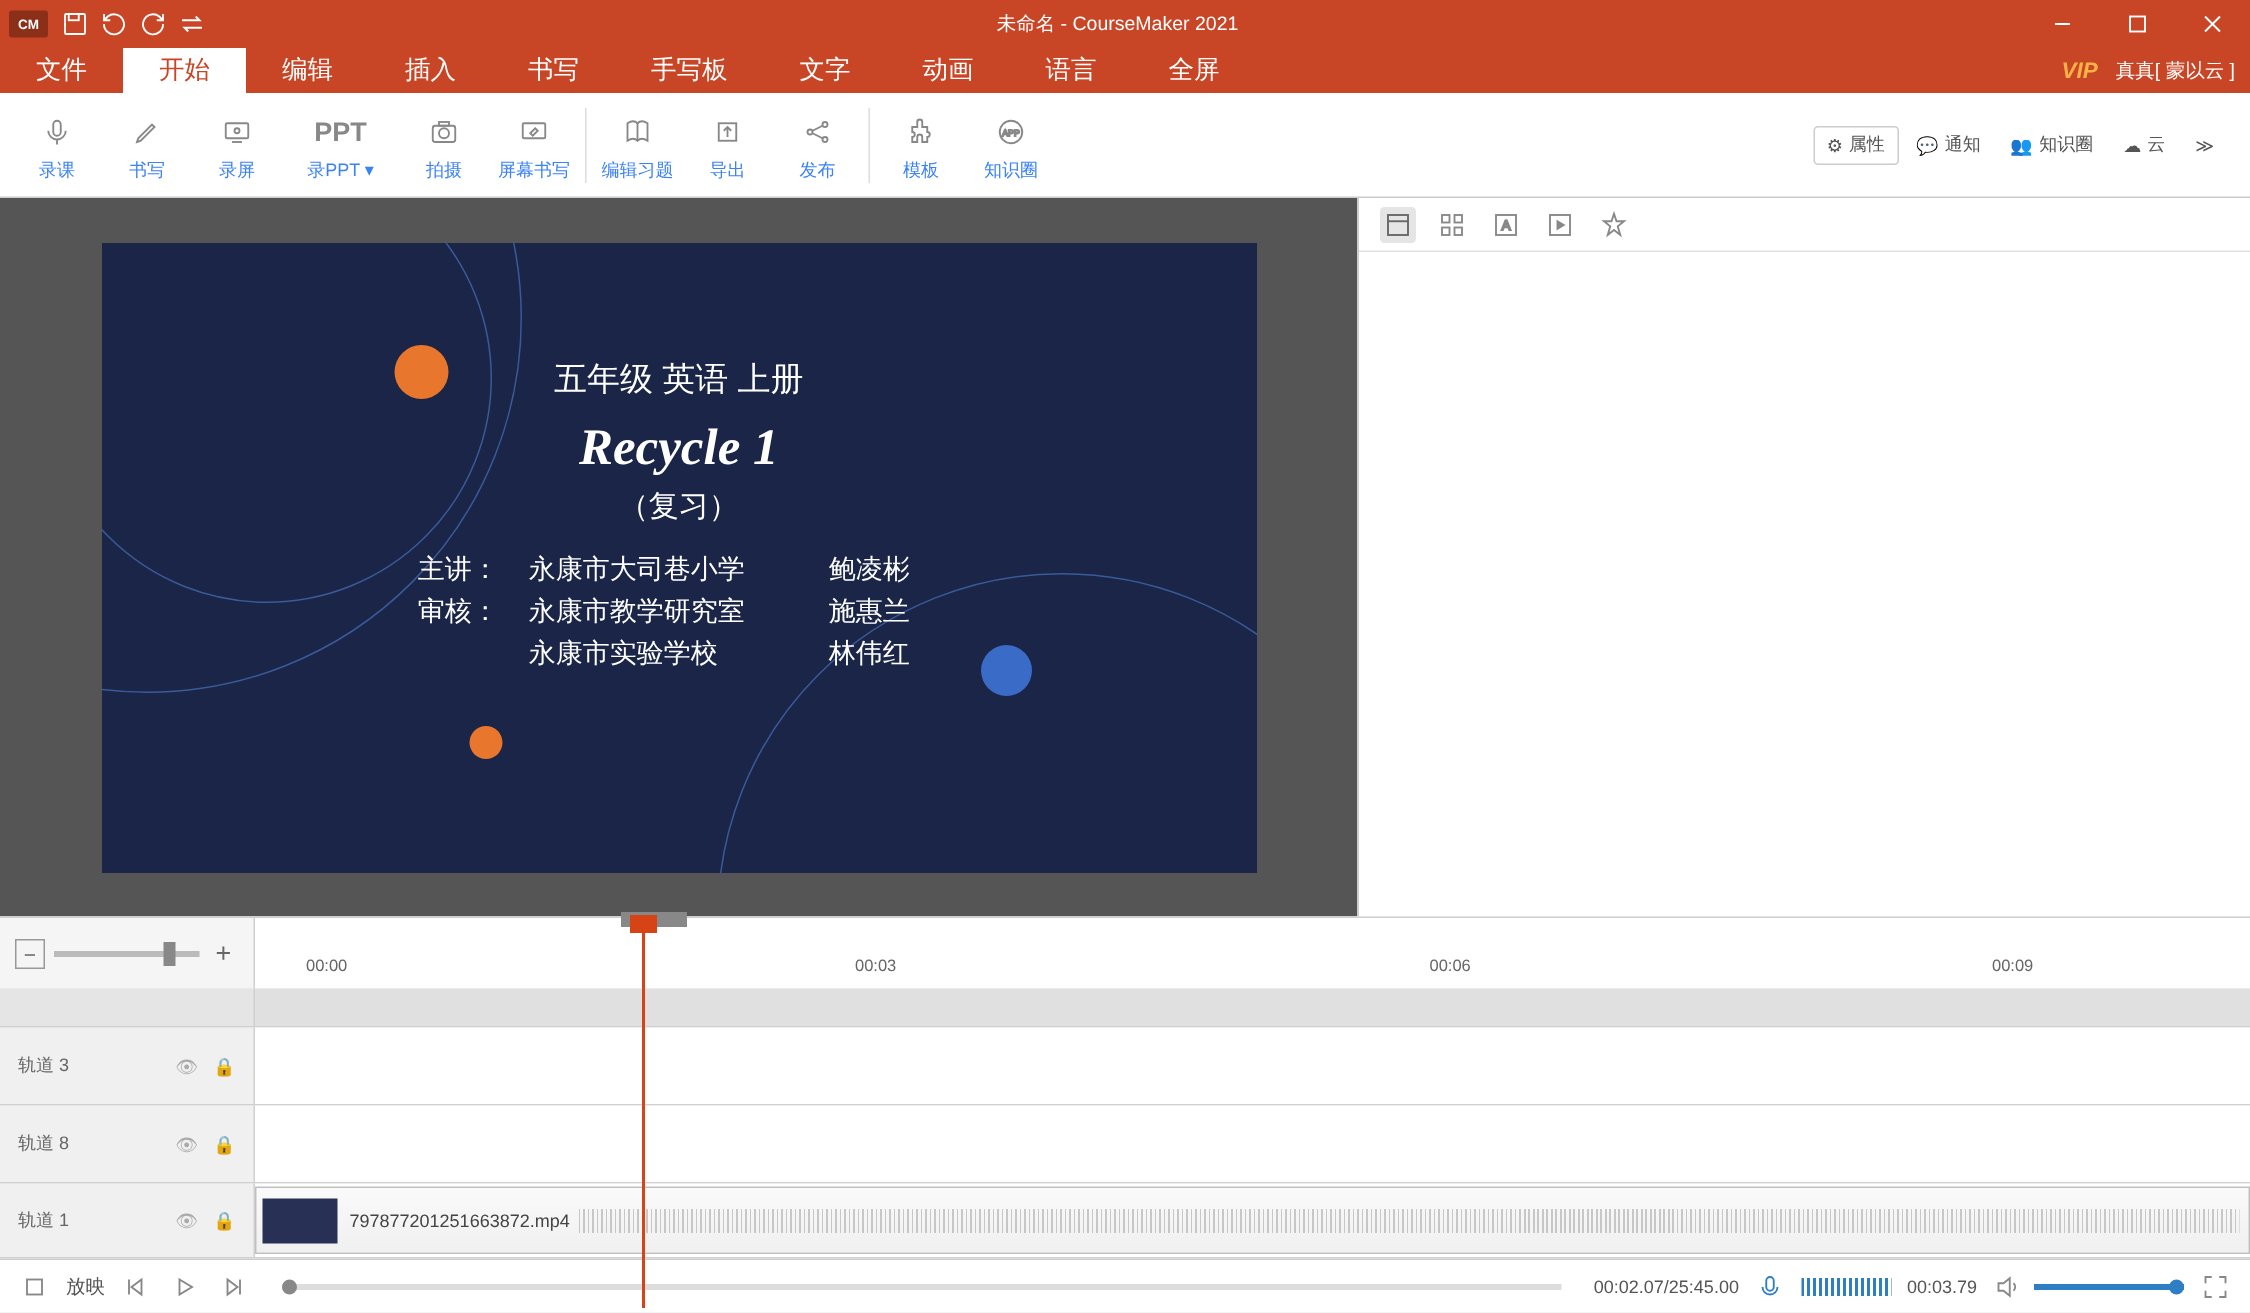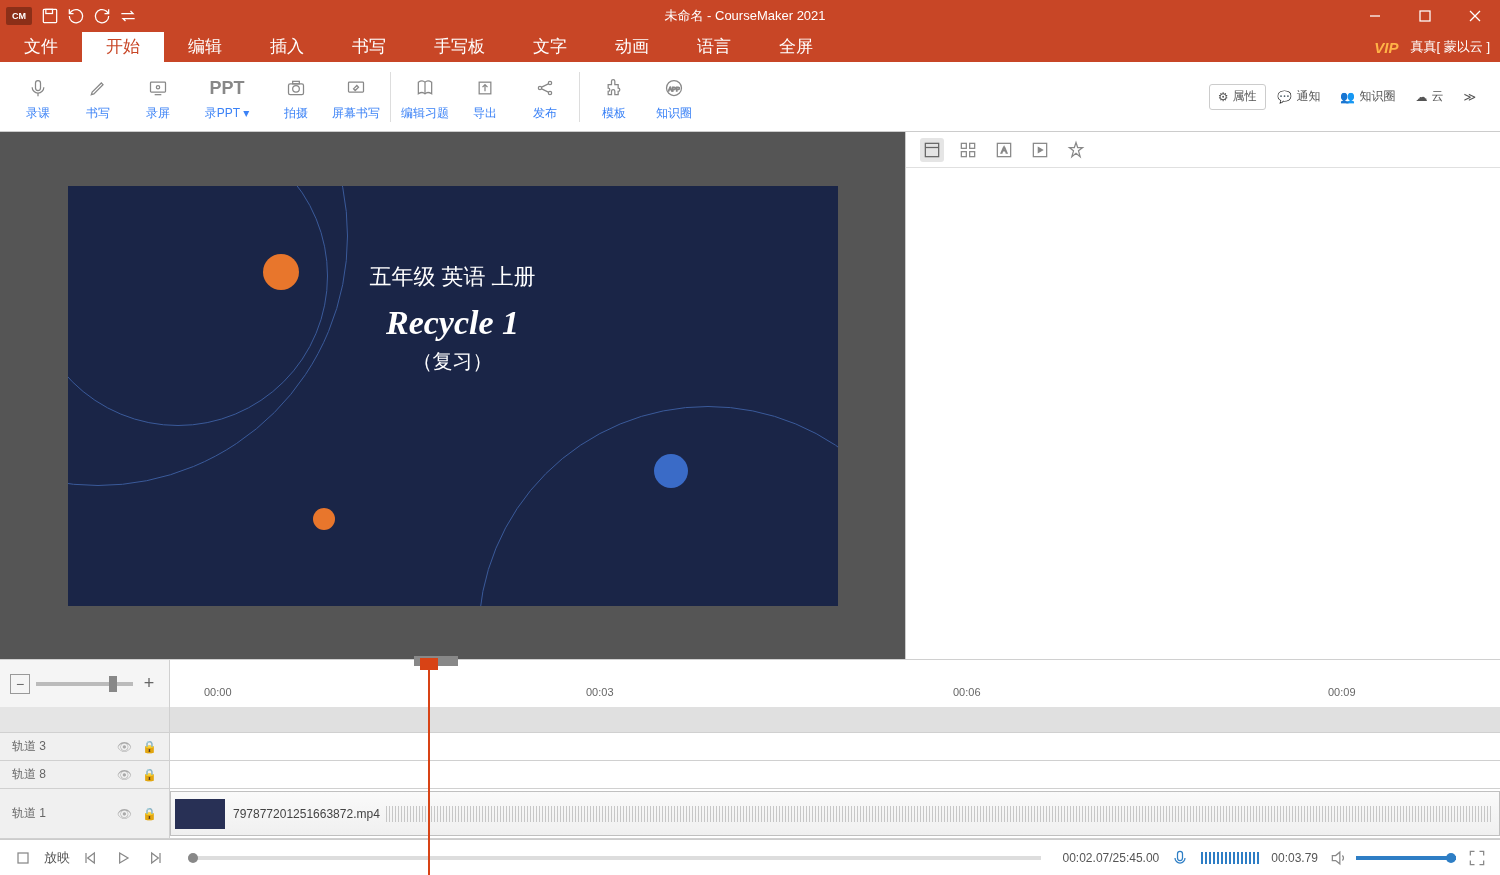--- a/index.html
+++ b/index.html
@@ -64,21 +64,21 @@
 .tl-zoom .zslider { flex: 1; height: 4px; background: #bbb; position: relative; }
 .tl-zoom .zslider .zh { position: absolute; width: 8px; height: 16px; background: #888; top: -6px; left: 75%; }
 .tl-ruler { flex: 1; position: relative; background: #fff; }
 .tl-ruler .tick { position: absolute; top: 26px; font-size: 11px; color: #666; padding-left: 28px; }
 .tl-ruler .playhead { position: absolute; top: 0; left: 258px; width: 2px; height: 260px; background: #d84315; z-index: 10; }
 .tl-ruler .playhead::before { content: ''; position: absolute; top: -2px; left: -8px; width: 18px; height: 12px; background: #d84315; }
 .tl-ruler .playhead-top { position: absolute; top: -4px; left: 244px; width: 44px; height: 10px; background: #888; z-index: 9; }
 
 
 .tracks { background: #e9e9e9; }
-.track { height: 28px; display: flex; border-bottom: 1px solid #d0d0d0; }
+.track { height: 52px; display: flex; border-bottom: 1px solid #d0d0d0; }
 .track-head { width: 170px; background: #f0f0f0; border-right: 1px solid #d0d0d0; display: flex; align-items: center; padding: 0 12px; gap: 10px; font-size: 12px; color: #666; }
 .track-head .tlabel { flex: 1; }
 .track-head .ticon { color: #aaa; cursor: pointer; }
 .track-body { flex: 1; background: #fff; position: relative; }
 .track-body.empty { background: #e0e0e0; }
 .clip { position: absolute; left: 0; top: 2px; bottom: 2px; right: 0; background: linear-gradient(#fafafa,#f0f0f0); border: 1px solid #c0c0c0; display: flex; align-items: center; }
 .clip .thumb { width: 50px; height: 30px; background: #283055; margin-left: 4px; }
 .clip .cname { font-size: 12px; color: #444; margin-left: 8px; }
 .clip .wave { flex: 1; height: 16px; margin: 0 6px; background: repeating-linear-gradient(90deg,#999 0,#999 1px,transparent 1px,transparent 3px); opacity: 0.5; }
 
@@ -289,20 +289,37 @@
       <div class="circle1"></div>
         <div class="circle2"></div>
         <div class="circle3"></div>
       <div class="dot1"></div>
         <div class="dot2"></div>
         <div class="dot3"></div>
       <div class="slide-content">
         <div class="grade">五年级  英语  上册</div>
         <div class="recycle">Recycle 1</div>
         <div class="review">（复习）</div>
+        <div class="credits">
+          <div class="row">
+              <span class="k">主讲：</span>
+              <span class="v1">永康市大司巷小学</span>
+              <span class="v2">鲍凌彬</span>
+            </div>
+          <div class="row">
+              <span class="k">审核：</span>
+              <span class="v1">永康市教学研究室</span>
+              <span class="v2">施惠兰</span>
+            </div>
+          <div class="row">
+              <span class="k"></span>
+              <span class="v1">永康市实验学校</span>
+              <span class="v2">林伟红</span>
+            </div>
+        </div>
       </div>
     </div>
   </div>
   <div class="sidepanel">
     <div class="side-tabs">
       <div class="stab active">
           <svg viewBox="0 0 24 24" fill="none" stroke="#666" stroke-width="1.5">
             <rect x="4" y="4" width="16" height="16"></rect>
             <line x1="4" y1="9" x2="20" y2="9"></line>
           </svg>
@@ -341,21 +358,21 @@
     <div class="zbtn">−</div>
     <div class="zslider">
         <div class="zh"></div>
       </div>
     <div class="zbtn" style="border:none;font-size:18px">+</div>
   </div>
   <div class="tl-ruler">
     <div class="playhead-top"></div>
     <div class="playhead"></div>
     <div class="tick" style="left:6px">00:00</div>
-    <div class="tick" style="left:388px">00:03</div>
+    <div class="tick" style="left:372px">00:03</div>
     <div class="tick" style="left:755px">00:06</div>
     <div class="tick" style="left:1130px">00:09</div>
   </div>
 </div>
 
 <div class="tracks">
   <div class="track" style="height:26px">
       <div class="track-head" style="background:#e5e5e5"></div>
       <div class="track-body empty"></div>
     </div>

